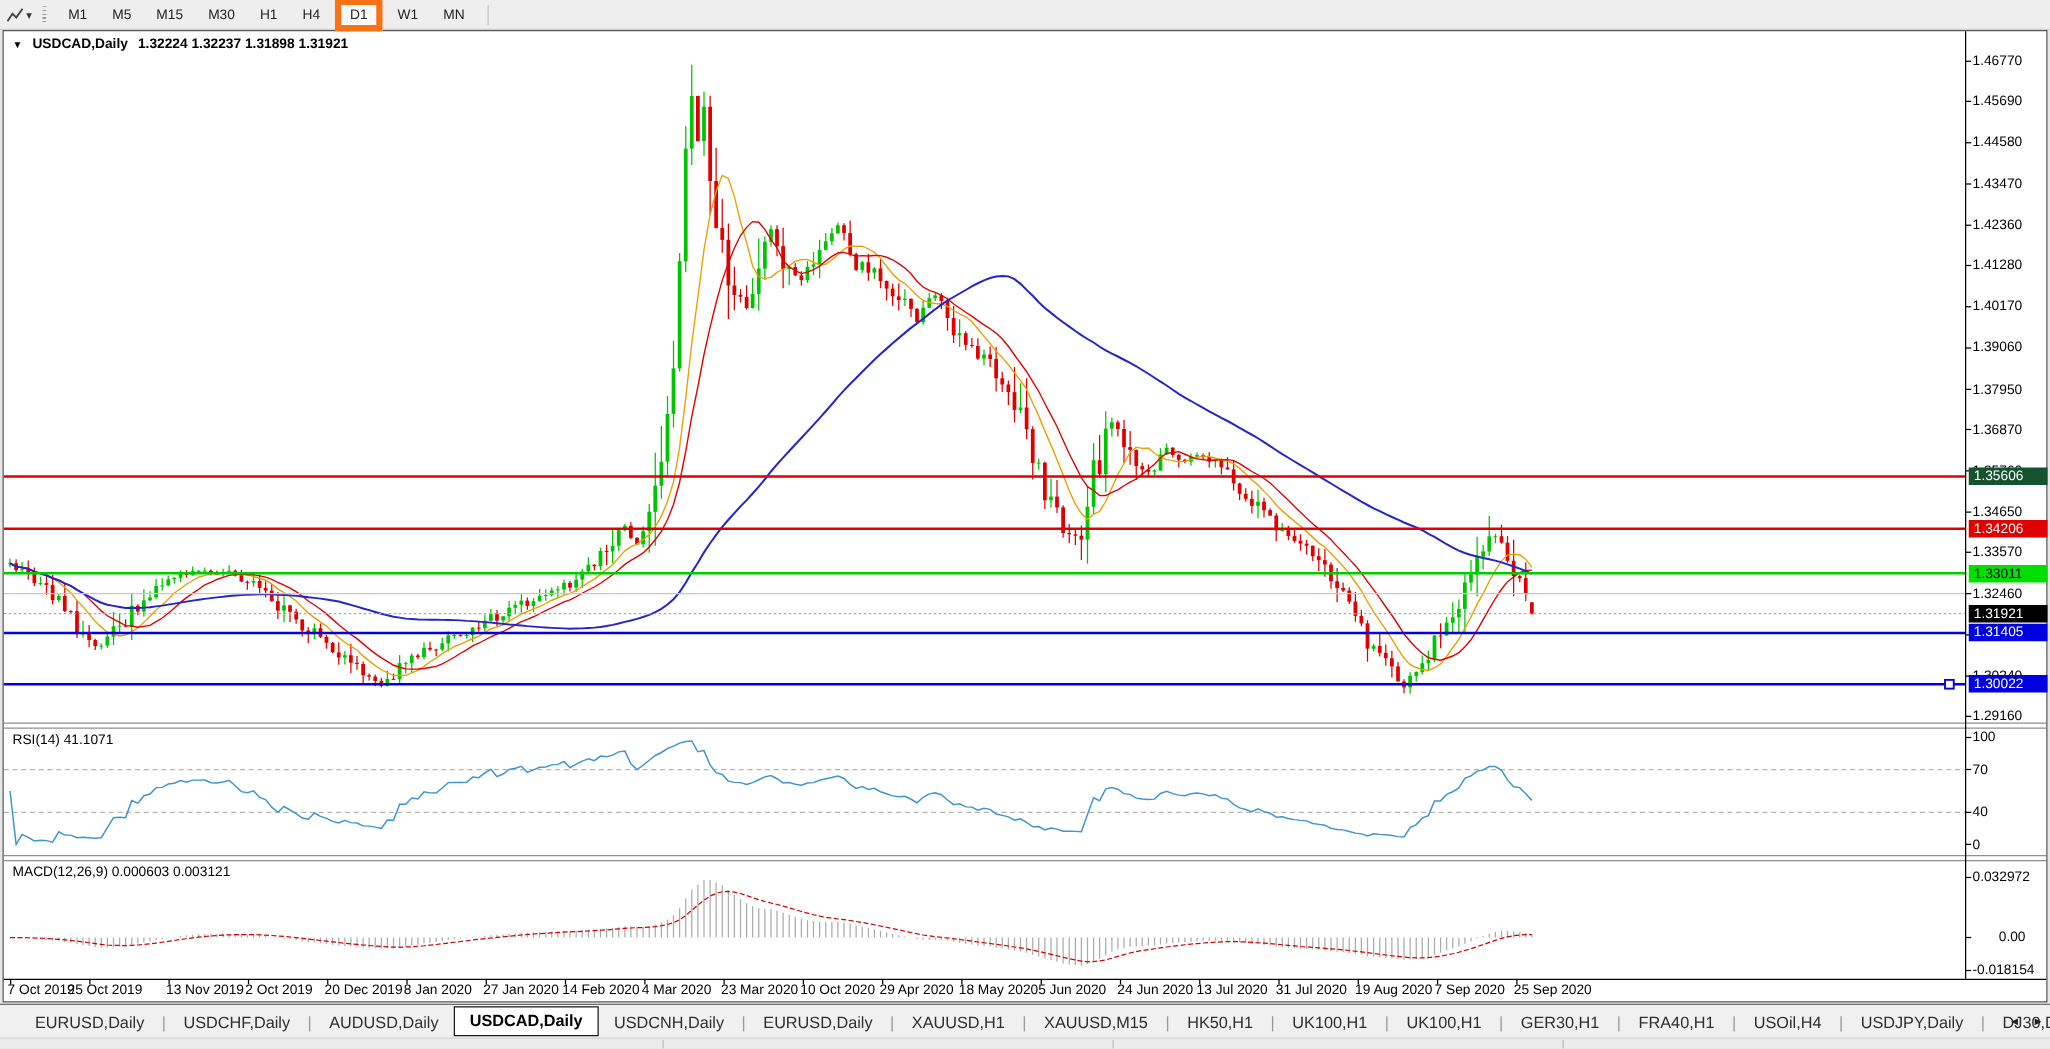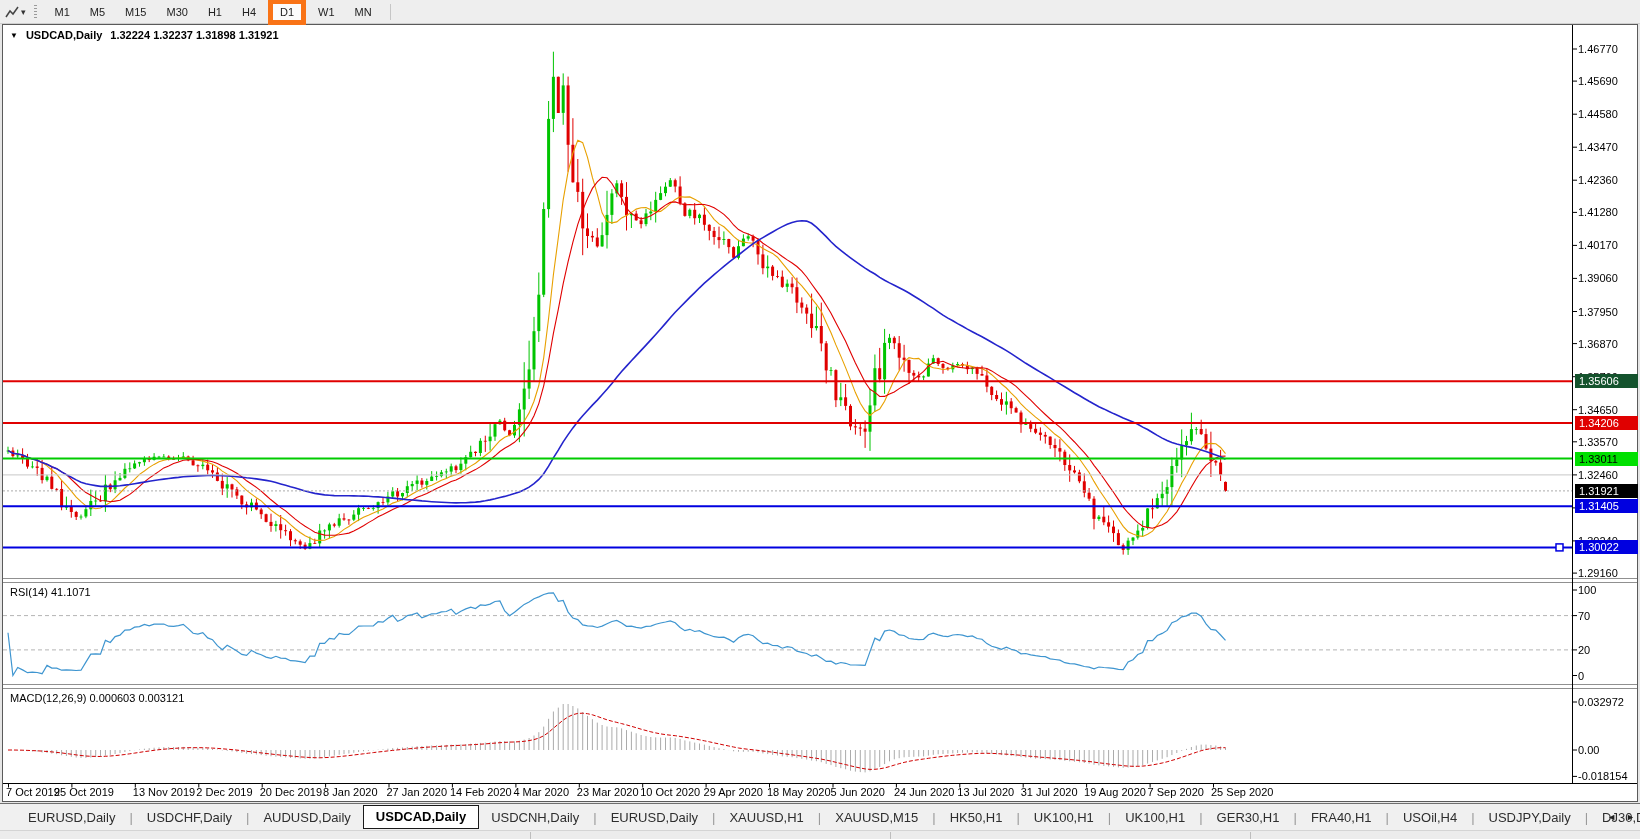--- a/index.html
+++ b/index.html
@@ -931,29 +931,29 @@
       <div class="pt" style="top: 337.6px;">1.36870</div>
       <div class="pt" style="top: 370.7px;">1.35760</div>
       <div class="pt" style="top: 403.7px;">1.34650</div>
       <div class="pt" style="top: 435.8px;">1.33570</div>
       <div class="pt" style="top: 468.9px;">1.32460</div>
       <div class="pt" style="top: 501.9px;">1.31350</div>
       <div class="pt" style="top: 534.9px;">1.30240</div>
       <div class="pt" style="top: 567.1px;">1.29160</div>
       <div class="pt" style="top: 584px;">100</div>
       <div class="pt" style="top: 609.6px;">70</div>
-      <div class="pt" style="top: 643.9px;">20</div>
+      <div class="pt" style="top: 643.9px;">40</div>
       <div class="pt" style="top: 669.5px;">0</div>
       <div class="pt" style="top: 696px;">0.032972</div>
-      <div class="pt" style="top: 744px;">0.00</div>
+      <div class="pt" style="top: 744px; margin-left: 21px;">0.00</div>
       <div class="pt" style="top: 770.4px;">-0.018154</div>
       <div class="dt" style="left: 6px;">7 Oct 2019</div>
       <div class="dt" style="left: 54px; text-align: center;">25 Oct 2019</div>
       <div class="dt" style="left: 132.8px;">13 Nov 2019</div>
-      <div class="dt" style="left: 196.3px;">2 Dec 2019</div>
+      <div class="dt" style="left: 196.3px;">2 Oct 2019</div>
       <div class="dt" style="left: 259.7px;">20 Dec 2019</div>
       <div class="dt" style="left: 323.1px;">8 Jan 2020</div>
       <div class="dt" style="left: 386.5px;">27 Jan 2020</div>
       <div class="dt" style="left: 449.9px;">14 Feb 2020</div>
       <div class="dt" style="left: 513.4px;">4 Mar 2020</div>
       <div class="dt" style="left: 576.8px;">23 Mar 2020</div>
       <div class="dt" style="left: 640.2px;">10 Oct 2020</div>
       <div class="dt" style="left: 703.6px;">29 Apr 2020</div>
       <div class="dt" style="left: 767px;">18 May 2020</div>
       <div class="dt" style="left: 830.5px;">5 Jun 2020</div>

